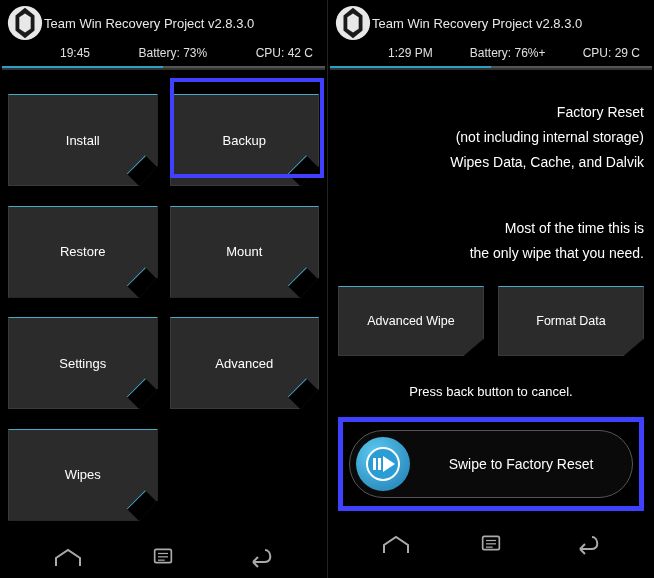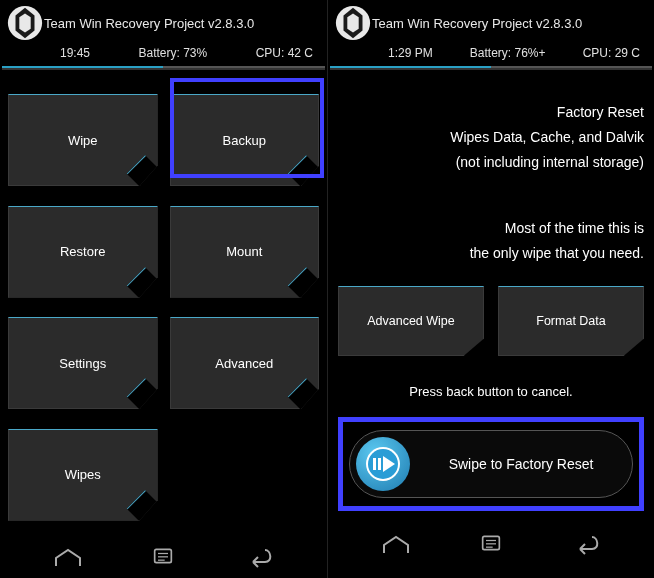--- a/index.html
+++ b/index.html
@@ -190,21 +190,21 @@
   <div class="status-bar">
     <span>19:45</span>
     <span>Battery: 73%</span>
     <span>CPU: 42 C</span>
   </div>
   <div class="divider-top"></div>
   <div class="divider-bottom"></div>
 
   <div class="grid">
     <div class="tbtn">
-        <span class="tbtn-inner">Wipe</span>
+        <span class="tbtn-inner">Install</span>
       </div>
     <div class="tbtn">
         <span class="tbtn-inner">Backup</span>
       </div>
     <div class="tbtn">
         <span class="tbtn-inner">Restore</span>
       </div>
     <div class="tbtn">
         <span class="tbtn-inner">Mount</span>
       </div>
@@ -255,22 +255,22 @@
   <div class="status-bar">
     <span>1:29 PM</span>
     <span>Battery: 76%+</span>
     <span>CPU: 29 C</span>
   </div>
   <div class="divider-top"></div>
   <div class="divider-bottom"></div>
 
   <div class="info-section">
     <div>Factory Reset</div>
+    <div>(not including internal storage)</div>
     <div>Wipes Data, Cache, and Dalvik</div>
-    <div>(not including internal storage)</div>
     <div class="gap"></div>
     <div>Most of the time this is</div>
     <div>the only wipe that you need.</div>
   </div>
 
   <div class="action-row">
     <div class="action-btn">
         <span>Advanced Wipe</span>
       </div>
     <div class="action-btn">

